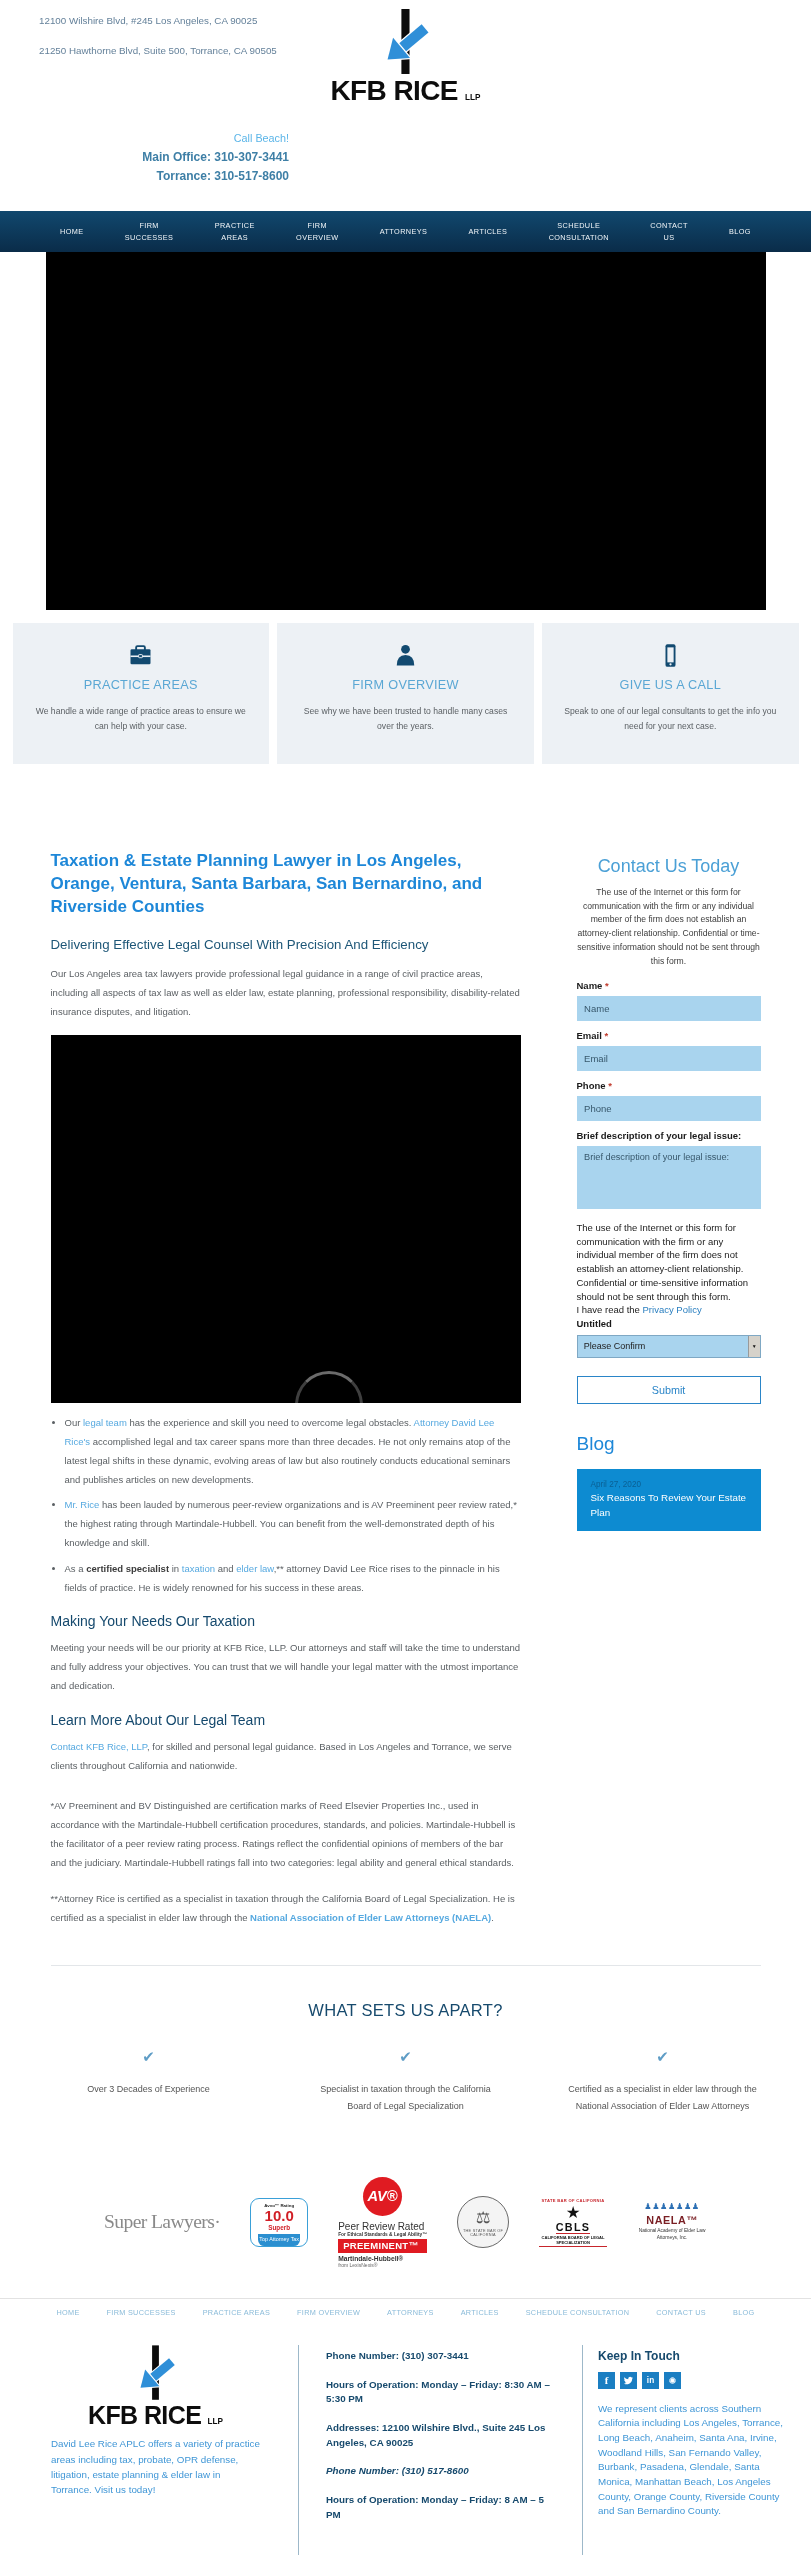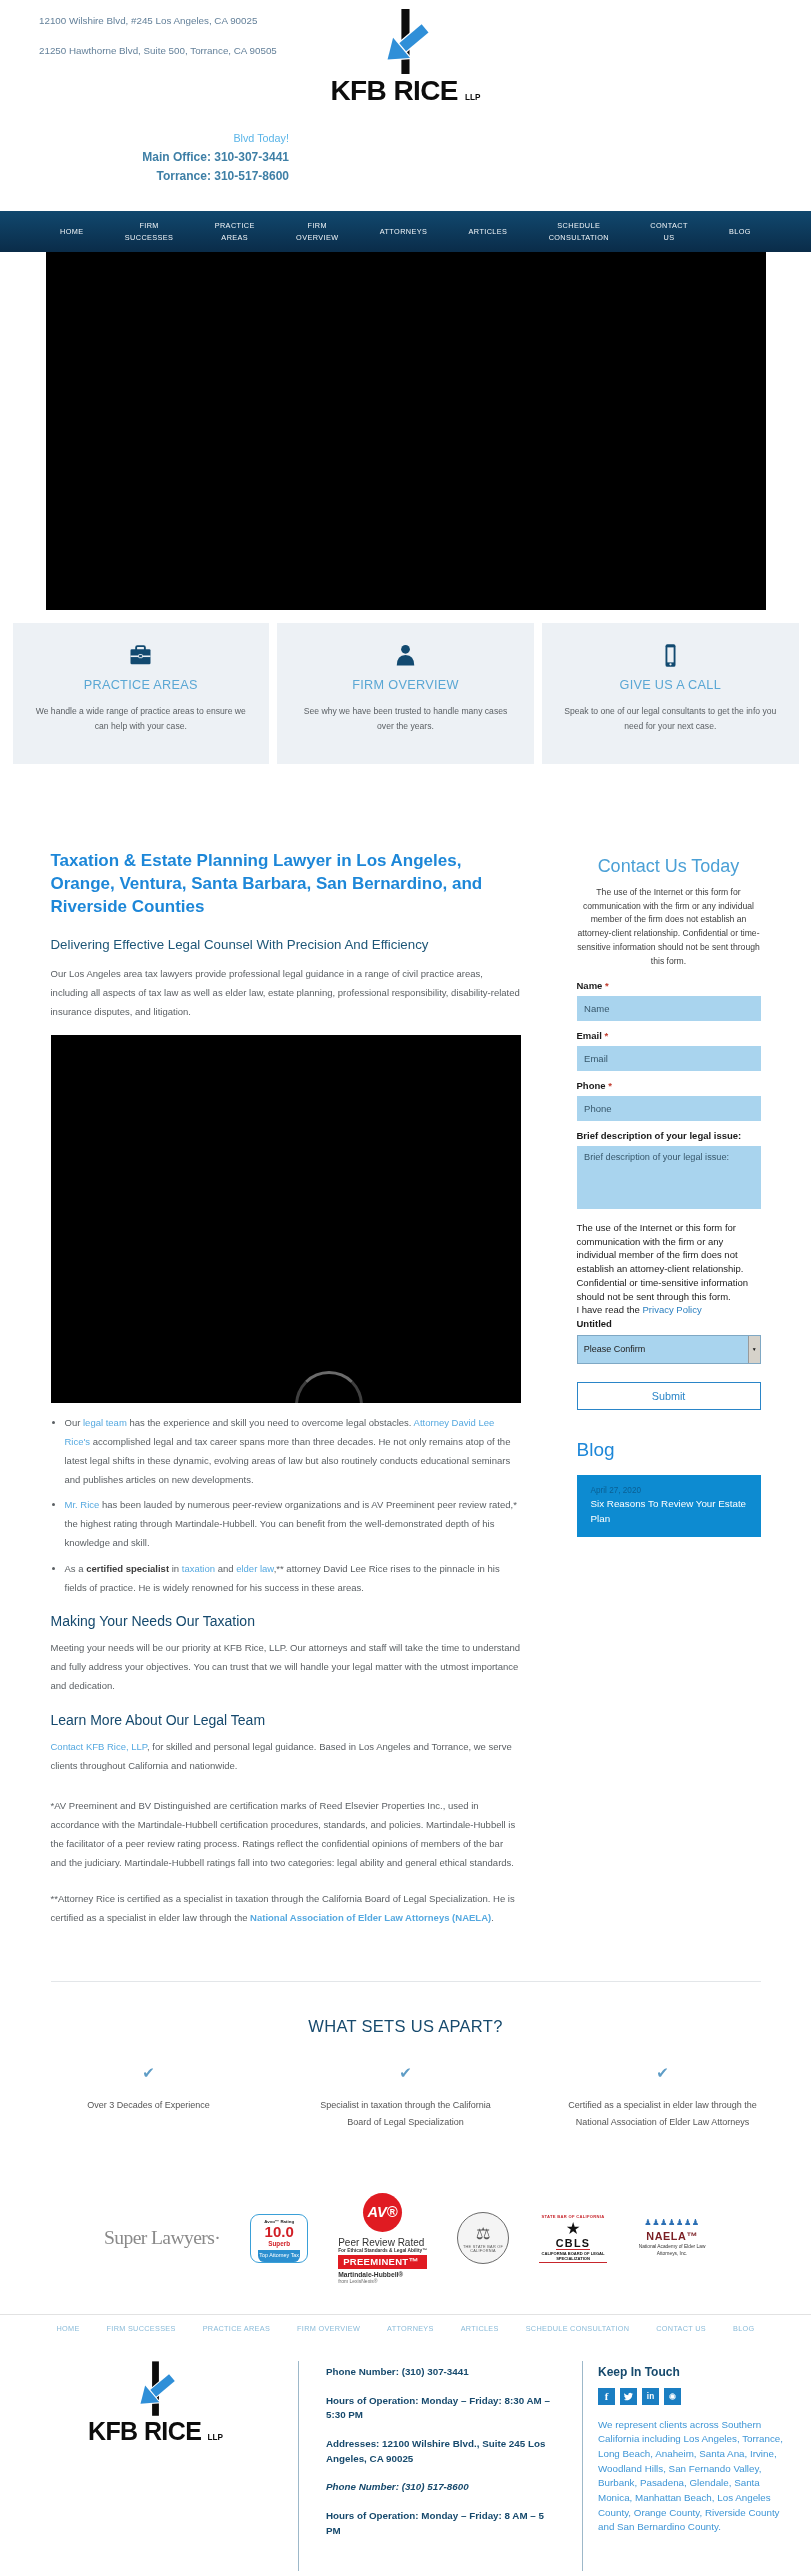--- a/index.html
+++ b/index.html
@@ -25,21 +25,21 @@
   .hero { width:720px; height:358px; margin:0 auto; background:#000; }
 
   
   .features { width:786px; margin:12.7px auto 0; display:flex; gap:8.2px; }
   .feature-card { flex:1; background:#edf1f5; min-height:141px; text-align:center; padding:20px 19px; }
   .feature-icon { width:25px; height:25px; margin:0 auto 10px; display:block; }
   .feature-title { color:#5aa7d4; font-size:12.7px; letter-spacing:0.3px; font-weight:400; margin-bottom:12.7px; }
   .feature-text { color:#5a5f63; font-size:8.6px; line-height:1.65; }
 
   
-  .content-wrap { width:710px; margin:0 auto; padding-top:86px; display:flex; gap:56px; border-bottom:0.6px solid #e3e6e9; padding-bottom:54px; }
+  .content-wrap { width:710px; margin:0 auto; padding-top:86px; display:flex; gap:56px; border-bottom:0.6px solid #e3e6e9; padding-bottom:38px; }
   .main-col { width:470px; }
   h1.page-h1 { color:#1d87d8; font-size:17px; line-height:1.35; font-weight:bold; margin-bottom:18px; }
   h2.page-h2 { color:#1d5677; font-size:13.3px; font-weight:500; margin-bottom:12.7px; }
   .body-p { color:#5a5f63; font-size:9.5px; line-height:2.0; margin-bottom:14px; }
   .seg-link { color:#56a9e0; cursor:pointer; }
   .seg-bold { font-weight:bold; color:#3c3c3c; }
   .video-box { position:relative; width:100%; height:368px; background:#000; overflow:hidden; margin:5px 0 10px; }
   .spinner-ring { position:absolute; left:52%; bottom:-36px; width:68px; height:68px; border-radius:50%; border:3.8px solid #3f3f3f; border-top-color:#6b6b6b; }
   ul.main-bullets { margin:0 0 16.5px 14px; }
   ul.main-bullets li { color:#5a5f63; font-size:9.5px; line-height:2.0; margin-bottom:6.3px; }
@@ -52,21 +52,21 @@
   .form-title { color:#4ba0d6; font-size:18px; font-weight:400; text-align:center; margin-bottom:9px; }
   .form-disc { color:#3c3c3c; font-size:8.6px; line-height:1.6; text-align:center; margin-bottom:11.4px; }
   .f-label { font-size:9.5px; font-weight:bold; color:#1a1a1a; margin:9px 0 5px; }
   .req { color:#c0392b; }
   .f-input { width:100%; height:25px; background:#a9d4ee; border:none; padding:0 7.6px; font-size:9.5px; color:#38586c; font-family:"Liberation Sans",sans-serif; }
   .f-input::placeholder, .f-textarea::placeholder { color:#38586c; opacity:1; }
   .f-textarea { width:100%; height:63px; background:#a9d4ee; border:none; padding:6.3px 7.6px; font-size:9.2px; color:#38586c; resize:none; font-family:"Liberation Sans",sans-serif; }
   .form-legal { color:#222; font-size:9.5px; line-height:1.45; margin-top:10px; }
   .privacy-link { color:#2a7fc0; cursor:pointer; }
   .untitled-label { font-weight:bold; font-size:9.5px; color:#1a1a1a; }
-  .fake-select { margin-top:3.8px; height:29px; background:#a9d4ee; border:0.6px solid #7fa8c4; display:flex; align-items:center; justify-content:space-between; padding-left:6.3px; cursor:pointer; }
+  .fake-select { margin-top:3.8px; height:23px; background:#a9d4ee; border:0.6px solid #7fa8c4; display:flex; align-items:center; justify-content:space-between; padding-left:6.3px; cursor:pointer; }
   .fake-select-text { font-size:9px; color:#222; }
   .select-btn { width:11.4px; height:100%; background:#d6d2ca; border-left:0.6px solid #999; display:flex; align-items:center; justify-content:center; font-size:5px; color:#111; }
   .submit-btn { margin-top:18px; width:100%; height:28px; background:#fff; border:0.6px solid #2a85c8; color:#2a85c8; font-size:10.8px; cursor:pointer; font-family:"Liberation Sans",sans-serif;text-align:center; }
 
   
   .blog-title { color:#1d87d8; font-size:19px; font-weight:500; margin:29px 0 14px; }
   .blog-card { background:#0d8bd1; padding:10.8px 9px 10.8px 14px; cursor:pointer; }
   .blog-card + .blog-card { border-top:1.3px solid #fff; }
   .blog-date { color:#0a6095; font-size:8.2px; margin-bottom:2.5px; }
   .blog-post-title { color:#fff; font-size:9.8px; line-height:1.5; }
@@ -131,21 +131,21 @@
 </style>
 </head>
 <body>
 
 <header class="top-header">
   <div class="hdr-left">
     <div class="hdr-address">12100 Wilshire Blvd, #245 Los Angeles, CA 90025</div>
     <div class="hdr-address">21250 Hawthorne Blvd, Suite 500, Torrance, CA 90505</div>
   </div>
   <div class="hdr-phones">
-    <div class="call-today">Blvd Today!</div>
+    <div class="call-today">Call Beach!</div>
     <div class="phone-line">Main Office: 310-307-3441</div>
     <div class="phone-line">Torrance: 310-517-8600</div>
   </div>
   <div class="logo-block">
     <svg class="logo-mark" viewBox="0 0 120 130">
       <rect x="52" y="0" width="16" height="128" fill="#0c0c0c"></rect>
       <g transform="rotate(-40 60 70)">
         <rect x="50" y="60" width="60" height="21" fill="#2f8fd8" stroke="#fff" stroke-width="5" paint-order="stroke"></rect>
         <polygon points="14,70 50,44 50,96" fill="#2f8fd8" stroke="#fff" stroke-width="5" paint-order="stroke"></polygon>
       </g>
@@ -340,20 +340,21 @@
     <div class="f-logo">
       <svg class="logo-mark" viewBox="0 0 120 130">
         <rect x="52" y="0" width="16" height="128" fill="#0c0c0c"></rect>
         <g transform="rotate(-40 60 70)">
           <rect x="50" y="60" width="60" height="21" fill="#2f8fd8" stroke="#fff" stroke-width="5" paint-order="stroke"></rect>
           <polygon points="14,70 50,44 50,96" fill="#2f8fd8" stroke="#fff" stroke-width="5" paint-order="stroke"></polygon>
         </g>
       </svg>
       <div class="logo-text"><span>KFB RICE</span> <span class="logo-llp">LLP</span></div>
     </div>
+    <p class="f-about">David Lee Rice APLC offers a variety of practice areas including tax, probate, OPR defense, litigation, estate planning &amp; elder law in Torrance. Visit us today!</p>
   </div>
 
   <div class="fcol-mid">
     <div class="f-line">Phone Number: (310) 307-3441</div>
     <div class="f-line">Hours of Operation: Monday – Friday: 8:30 AM – 5:30 PM</div>
     <div class="f-line">Addresses: 12100 Wilshire Blvd., Suite 245 Los Angeles, CA 90025</div>
     <div class="f-line gap">Phone Number: (310) 517-8600</div>
     <div class="f-line">Hours of Operation: Monday – Friday: 8 AM – 5 PM</div>
 
   </div>

